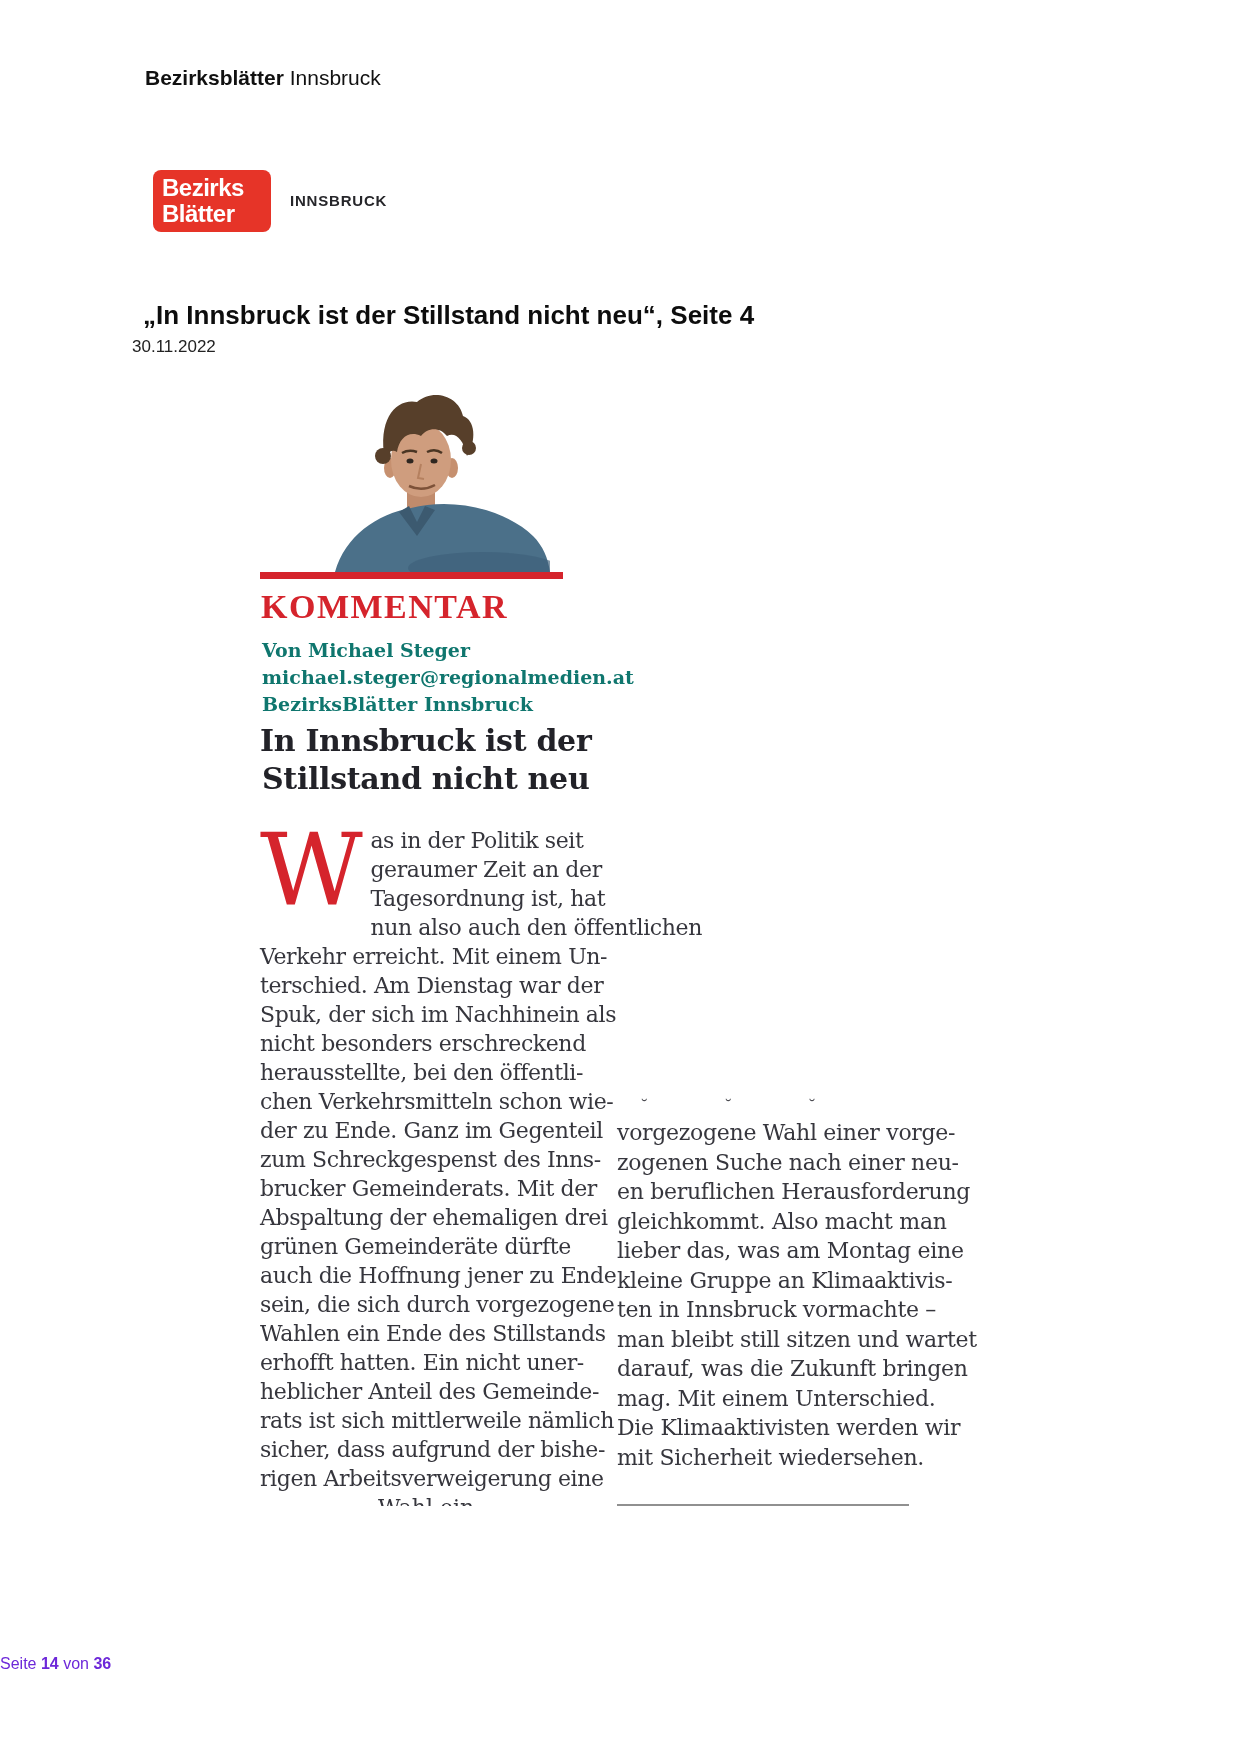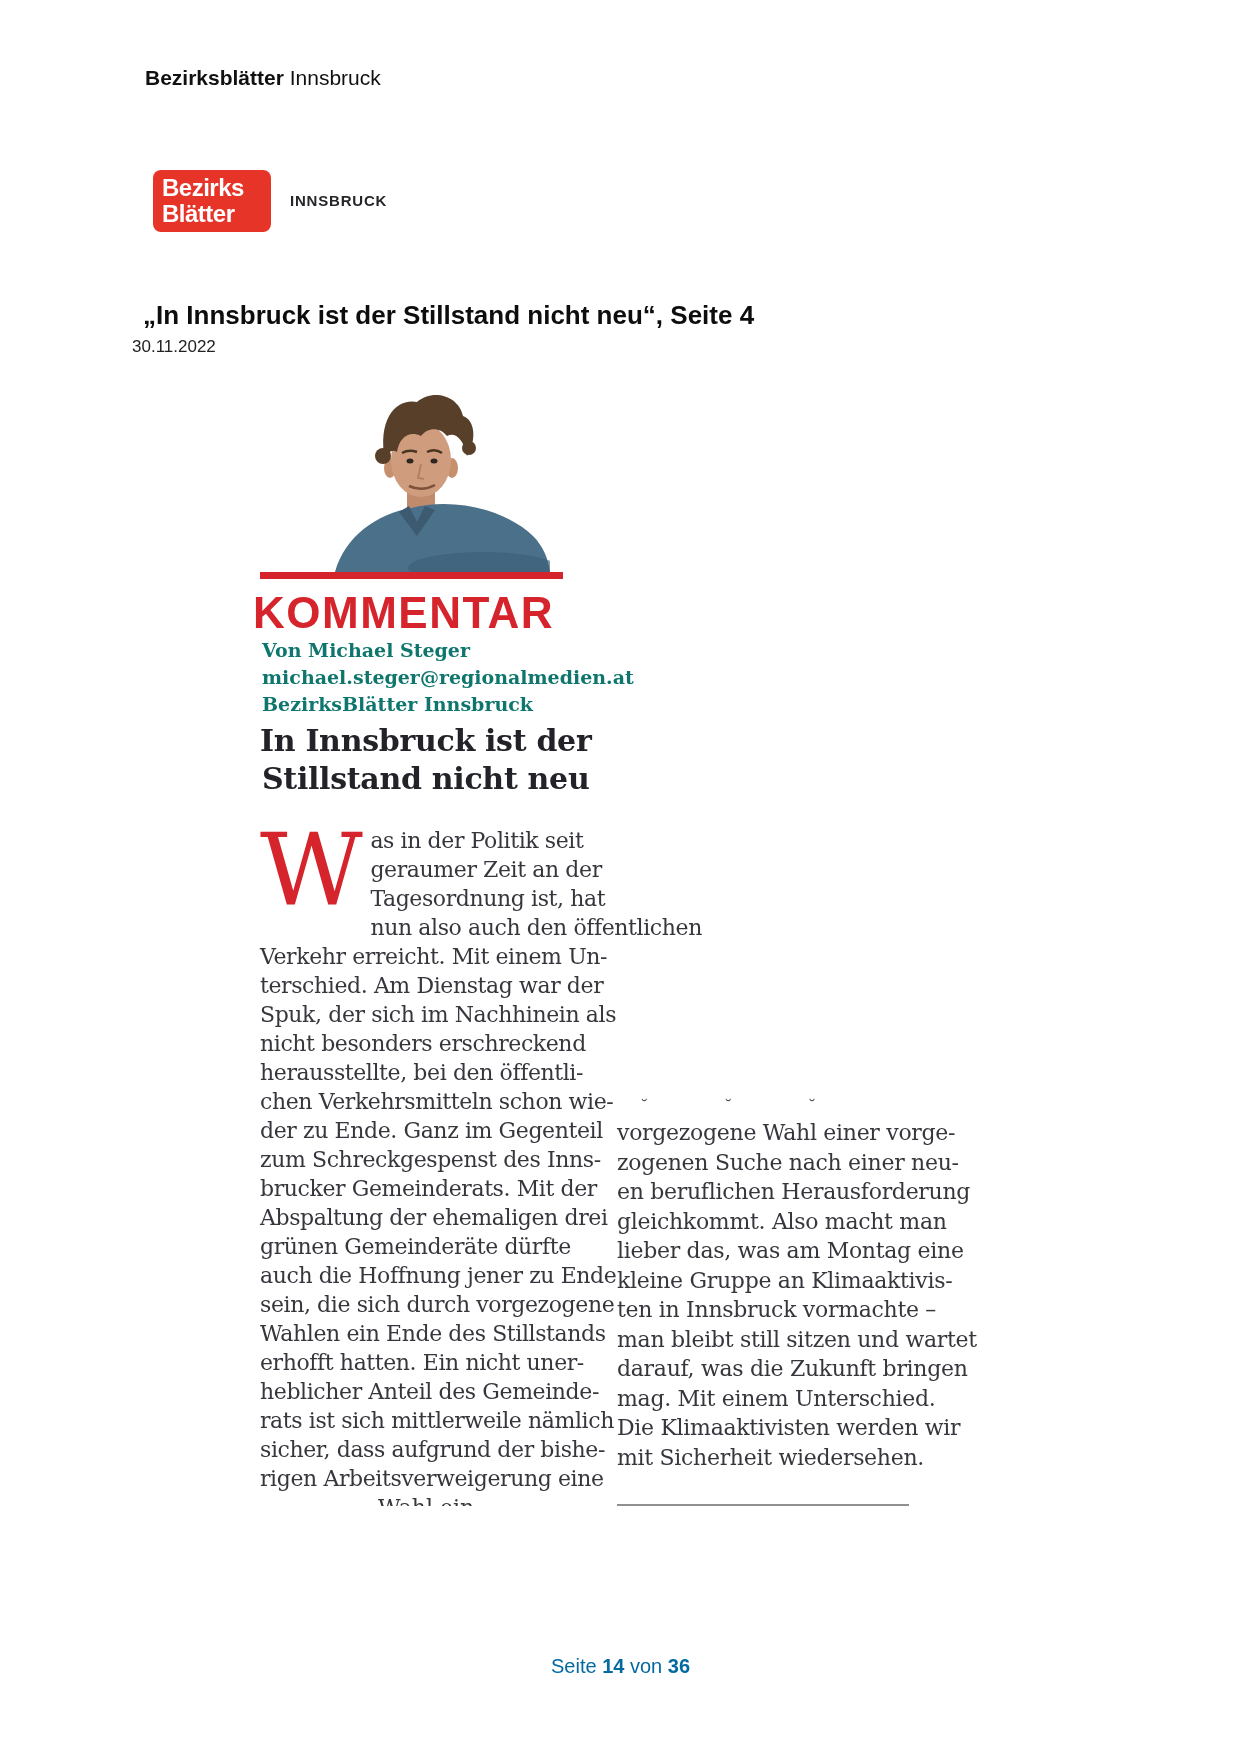--- a/index.html
+++ b/index.html
@@ -21,22 +21,22 @@
     position:absolute;left:290px;top:192px;font-size:15px;font-weight:bold;
     letter-spacing:0.8px;color:#26262a;
   }
   
   .headline{position:absolute;left:143px;top:300px;font-size:26px;font-weight:bold;color:#0d0d0d;}
   .clip-date{position:absolute;left:132px;top:337px;font-size:17px;color:#222;}
   
   .photo{position:absolute;left:333px;top:386px;width:217px;height:186px;}
   .red-bar{position:absolute;left:260px;top:572px;width:303px;height:7px;background:#d5242c;}
   .kicker{
-    position:absolute;left:253px;top:588px;font-family:Liberation Sans, sans-serif;
-    font-size:44px;font-weight:bold;color:#d5242c;letter-spacing:1.5px;
+    position:absolute;left:261px;top:588px;font-family:Liberation Serif, serif;
+    font-size:34px;font-weight:bold;color:#d5242c;letter-spacing:1.5px;
   }
   .byline{
     position:absolute;left:262px;top:637px;font-family:"DejaVu Serif",serif;
     font-size:19px;line-height:27px;font-weight:600;color:#0f766e;white-space:pre;
   }
   .art-title{
     position:absolute;left:260px;top:722px;font-family:"DejaVu Serif",serif;
     font-size:30px;line-height:38px;font-weight:bold;color:#222228;white-space:pre;
     letter-spacing:-0.3px;
     text-align:center;
@@ -58,21 +58,21 @@
     position:absolute;left:640px;top:1096px;font-size:17px;color:#4a4a50;
     font-family:"DejaVu Serif",serif;word-spacing:70px;
   }
   .col2{
     position:absolute;left:617px;top:1118px;width:296px;
     font-family:"DejaVu Serif",serif;font-size:22px;line-height:29.5px;
     color:#36363d;white-space:pre;letter-spacing:-0.3px;
   }
   .end-rule{position:absolute;left:617px;top:1504px;width:292px;height:2px;background:#909090;}
   
-  .footer{position:absolute;left:0;top:1655px;width:100%;text-align:center;font-size:20px;color:#0369a1;}
+  .footer{position:absolute;left:0;top:1655px;width:100%;text-align:left;font-size:16px;color:#6d28d9;}
   .footer .b{font-weight:bold;}
 </style>
 </head>
 <body>
 
 <div class="page">
 
   <div class="masthead">
     <span class="b">Bezirksblätter</span>
     <span>Innsbruck</span>

